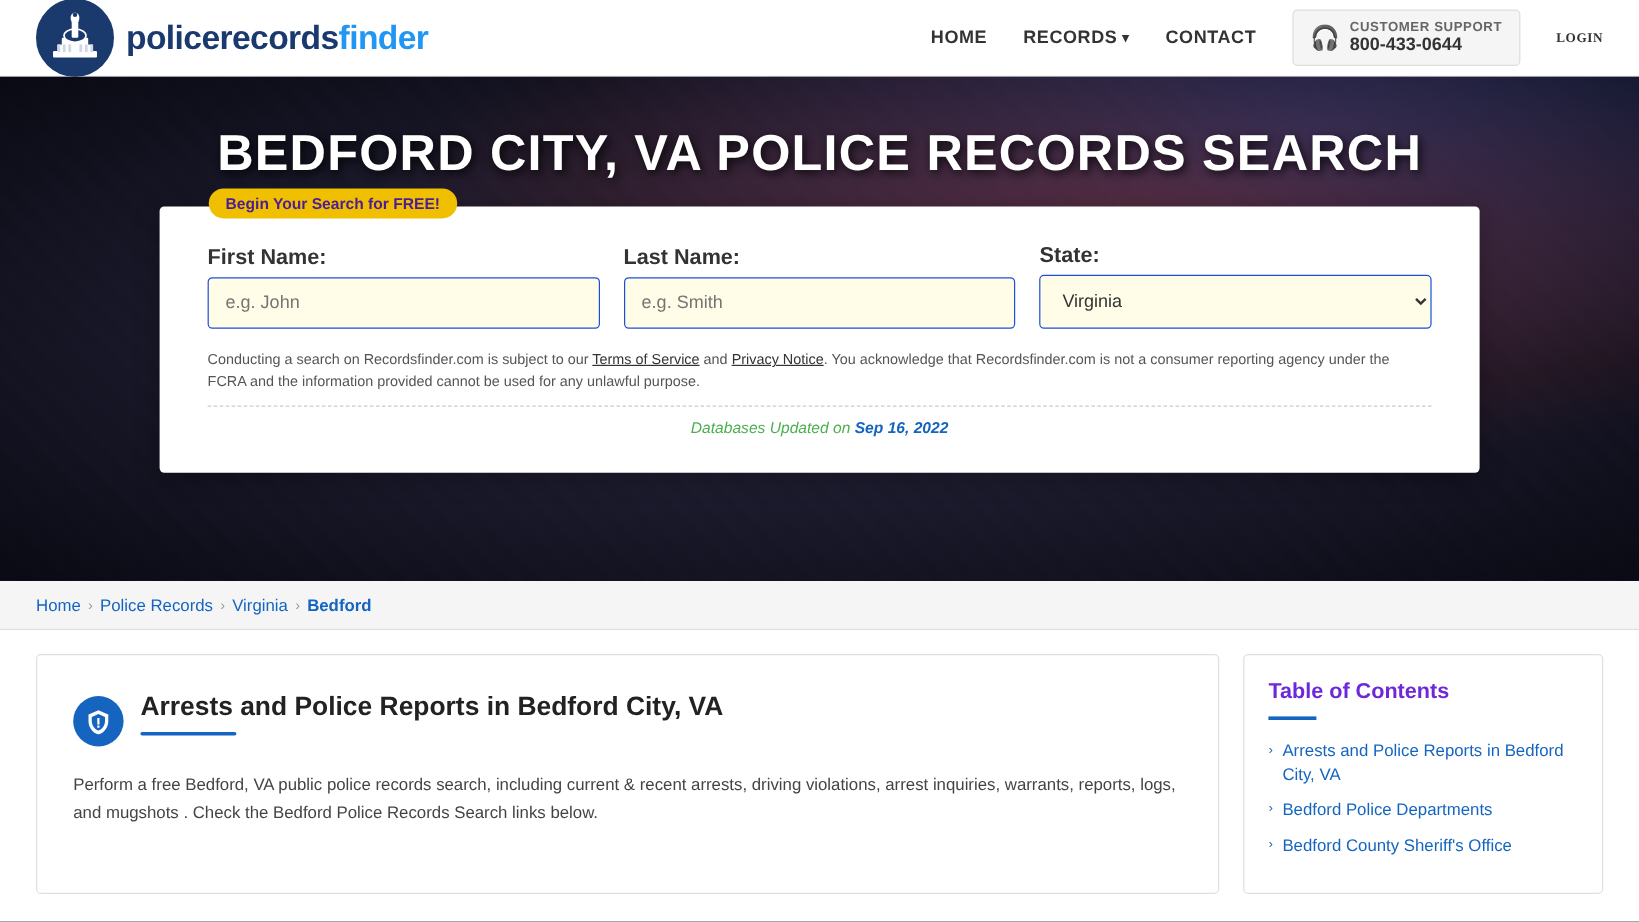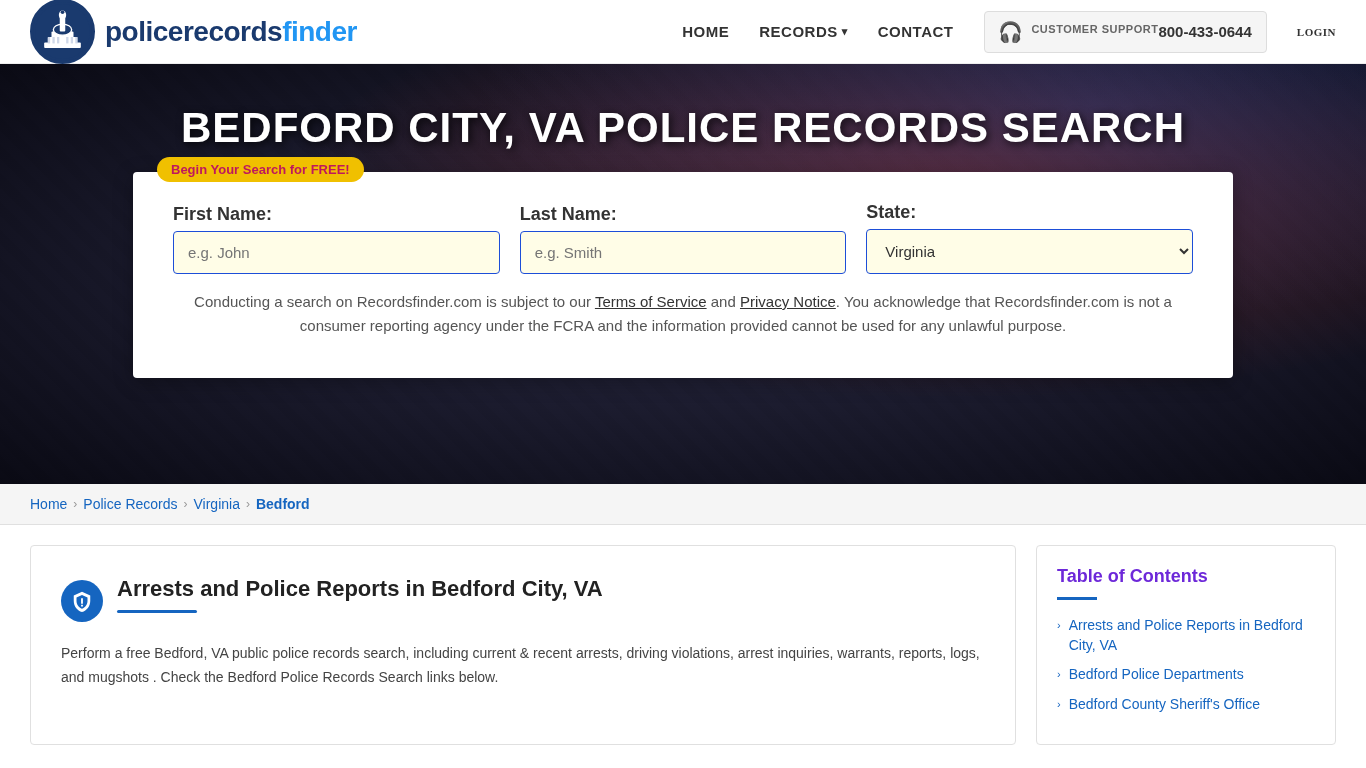--- a/index.html
+++ b/index.html
@@ -78,21 +78,21 @@
       border: 1px solid #ddd;
       border-radius: 4px;
       padding: 8px 14px;
     }
     .headset-icon {
       font-size: 20px;
       color: #555;
     }
     .support-info {
       display: flex;
-      flex-direction: row;
+      flex-direction: column;
     }
     .support-label {
       font-size: 11px;
       color: #666;
       font-weight: 600;
       letter-spacing: 0.5px;
     }
     .support-number {
       font-size: 15px;
       font-weight: 700;
@@ -154,23 +154,23 @@
       background: #fff;
       border-radius: 4px;
       padding: 30px 40px;
       width: 100%;
       max-width: 1100px;
       box-shadow: 0 4px 20px rgba(0,0,0,0.3);
     }
     .free-badge {
       position: absolute;
       top: -15px;
-      left: 24px;
+      left: 41px;
       background: #f0c000;
-      color: #be185d;
+      color: #4c1d95;
       font-weight: 700;
       font-size: 13px;
       padding: 5px 14px;
       border-radius: 20px;
     }
     .form-row {
       display: flex;
       align-items: flex-end;
       gap: 20px;
       margin-bottom: 16px;
@@ -206,23 +206,23 @@
       padding: 14px 28px;
       font-size: 17px;
       font-weight: 700;
       border-radius: 4px;
       cursor: pointer;
       white-space: nowrap;
       letter-spacing: 0.5px;
       align-self: flex-end;
     }
     .disclaimer {
-      font-size: 15px;
+      font-size: 12px;
       color: #555;
-      text-align: center;
+      text-align: left;
       line-height: 1.6;
       margin-bottom: 10px;
     }
     .disclaimer a {
       color: #333;
       text-decoration: underline;
     }
     .db-updated {
       text-align: center;
       font-style: italic;
@@ -436,20 +436,21 @@
           <option>Florida</option>
           <option>Georgia</option>
           <option>New York</option>
           <option>Texas</option>
         </select>
       </div>
     </div>
 
     <div class="disclaimer">Conducting a search on Recordsfinder.com is subject to our <a href="#">Terms of Service</a> and <a href="#">Privacy Notice</a>. You acknowledge that Recordsfinder.com is not a consumer reporting agency under the FCRA and the information provided cannot be used for any unlawful purpose.</div>
 
+    <div class="db-updated"><em>Databases Updated on <span style="color:#1565c0;font-weight:700;font-style:italic;">Sep 16, 2022</span></em></div>
   </div>
 </section>
 
 <div class="breadcrumb-bar">
   <div class="breadcrumb">
     <a href="#">Home</a>
     <span class="separator">›</span>
     <a href="#">Police Records</a>
     <span class="separator">›</span>
     <a href="#">Virginia</a>

